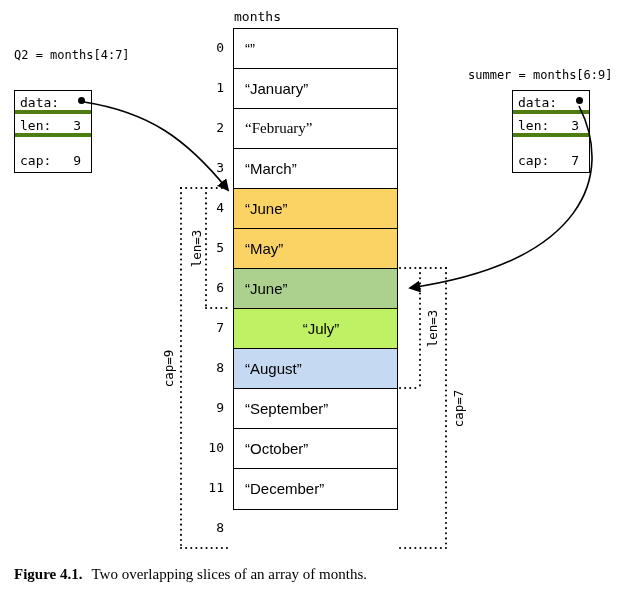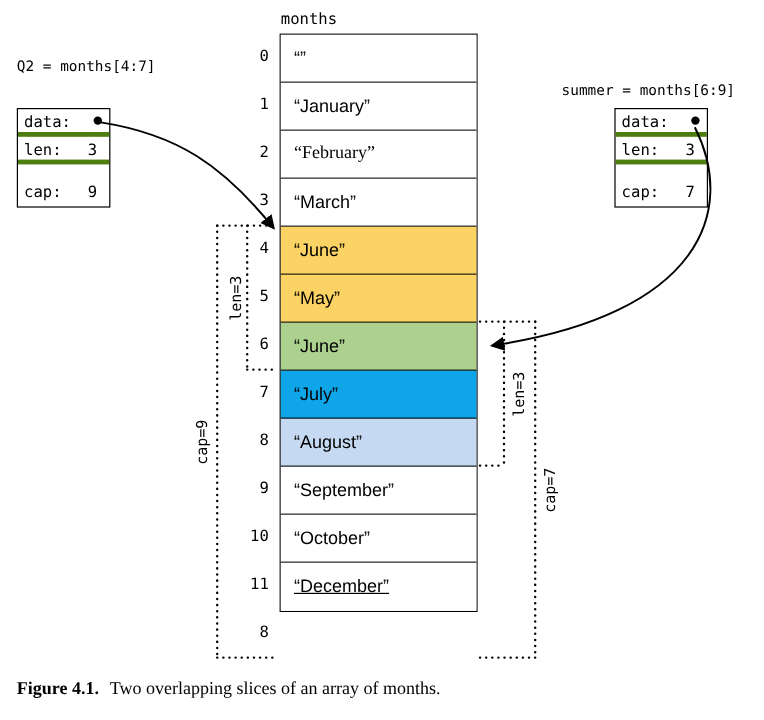--- a/index.html
+++ b/index.html
@@ -13,21 +13,21 @@
   #array-title{position:absolute;left:234px;top:9px;font-size:13px;}
 
   
   #index-col{position:absolute;left:190px;top:28px;width:34px;}
   .index-label{height:40px;line-height:40px;text-align:right;font-size:13px;}
 
   
   #months-array{position:absolute;left:233px;top:28px;width:165px;border:1px solid #000;box-sizing:border-box;}
   .cell{height:40px;line-height:39px;border-bottom:1px solid #000;box-sizing:border-box;
         padding-left:11px;font-size:15px;background:#fff;}
-  .cell:last-child{border-bottom:none;text-decoration:underline;}
+  .cell:last-child{border-bottom:none;}
 
   
   .slice-label{position:absolute;font-size:12px;white-space:pre;}
   #q2-label{left:14px;top:48px;}
   #summer-label{left:468px;top:68px;}
   .slice-box{position:absolute;width:76px;border:1px solid #000;background:#fff;box-sizing:content-box;}
   #q2-box{left:14px;top:90px;}
   #summer-box{left:512px;top:90px;}
   .slice-row{position:relative;height:23px;line-height:23px;border-bottom:4px solid #4d7c0f;
              font-size:13px;padding-left:5px;box-sizing:border-box;}
@@ -76,21 +76,21 @@
   </div>
 
   <div id="months-array">
     <div class="cell" style="background: rgb(255, 255, 255);"><span class="cell-value">“”</span></div>
     <div class="cell" style="background: rgb(255, 255, 255);"><span class="cell-value">“January”</span></div>
     <div class="cell" style="background: rgb(255, 255, 255); font-family: Liberation Serif, serif;"><span class="cell-value">“February”</span></div>
     <div class="cell" style="background: rgb(255, 255, 255);"><span class="cell-value">“March”</span></div>
     <div class="cell" style="background: rgb(251, 210, 100);"><span class="cell-value">“June”</span></div>
     <div class="cell" style="background: rgb(251, 210, 100);"><span class="cell-value">“May”</span></div>
     <div class="cell" style="background: rgb(172, 209, 143);"><span class="cell-value">“June”</span></div>
-    <div class="cell" style="background: #0ea5e9;"><span class="cell-value">“July”</span></div>
+    <div class="cell" style="background: #bef264; text-align: center;"><span class="cell-value">“July”</span></div>
     <div class="cell" style="background: rgb(198, 217, 242);"><span class="cell-value">“August”</span></div>
     <div class="cell" style="background: rgb(255, 255, 255);"><span class="cell-value">“September”</span></div>
     <div class="cell" style="background: rgb(255, 255, 255);"><span class="cell-value">“October”</span></div>
     <div class="cell" style="background: rgb(255, 255, 255);"><span class="cell-value">“December”</span></div>
   </div>
 
   <div id="q2-label" class="slice-label mono">Q2 = months[4:7]</div>
   <div id="q2-box" class="slice-box mono">
     <div class="slice-row">
       <span>data:</span>

